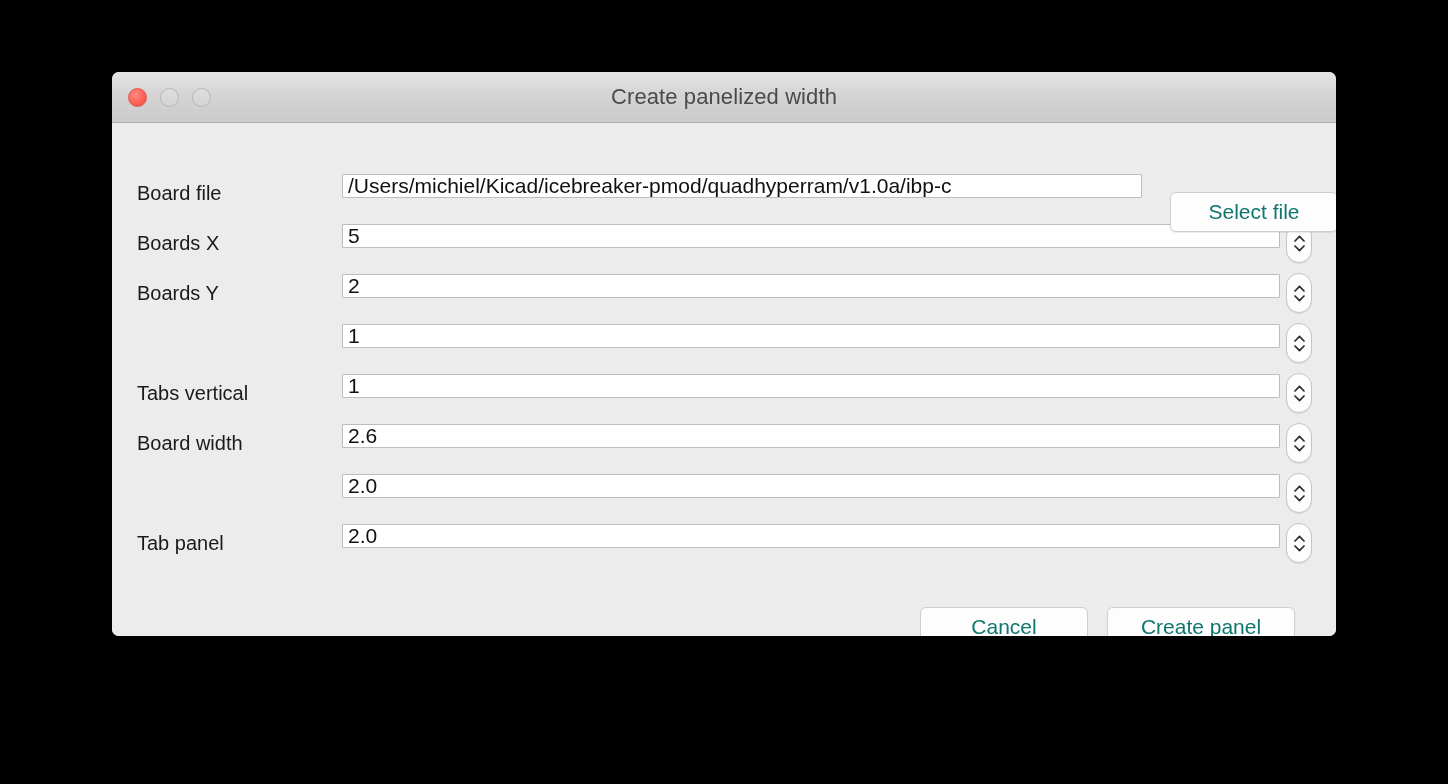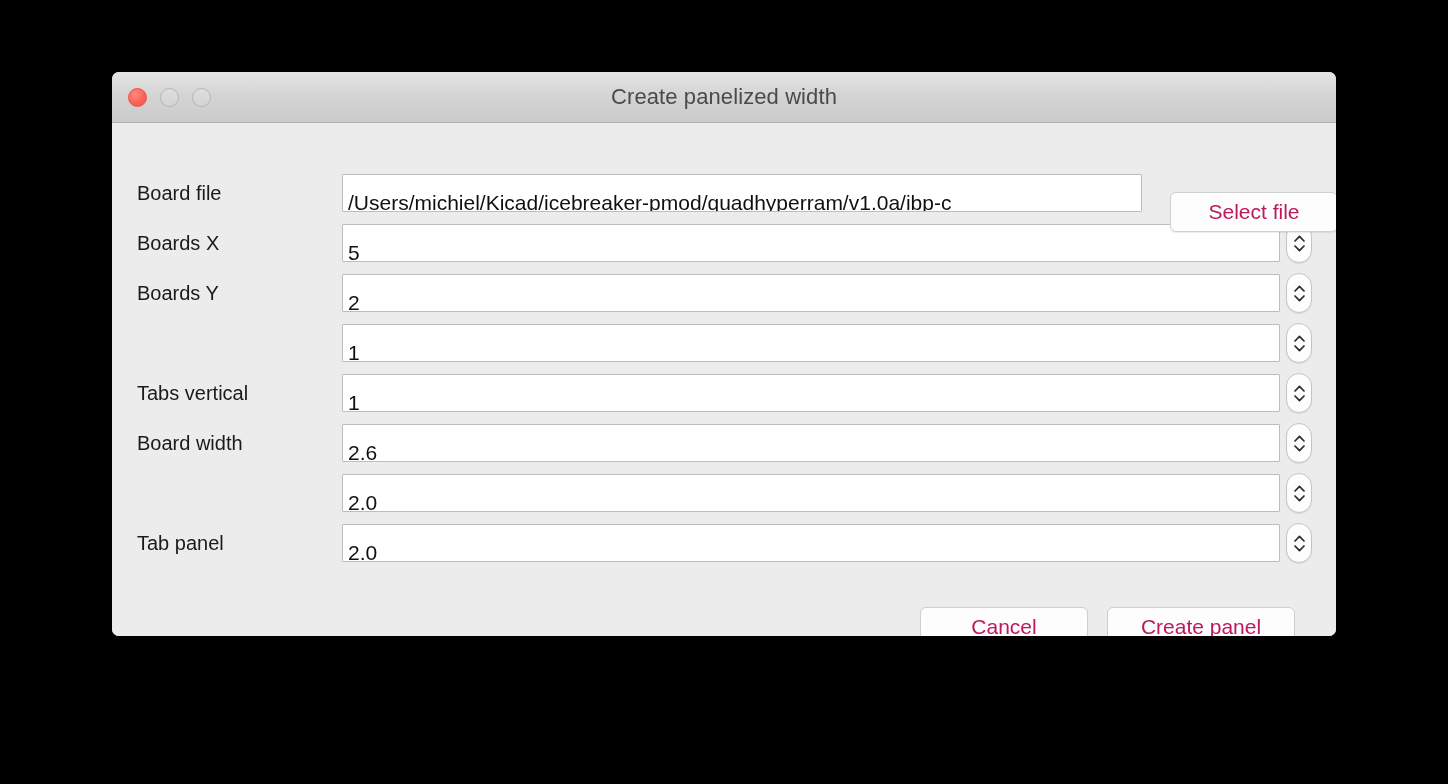--- a/index.html
+++ b/index.html
@@ -90,29 +90,29 @@
     width: 210px;
     font-size: 20px;
     color: #1a1a1a;
     white-space: nowrap;
   }
 
   .text-input {
     position: absolute;
     left: 230px;
     box-sizing: border-box;
-    height: 38px;
+    height: 24px;
     background: #ffffff;
     border: 1px solid #bdbdbd;
     border-radius: 1px;
     font-size: 21px;
     color: #101010;
-    padding: 16px 5px;
-    display: flex;
-    align-items: flex-start;
+    padding: 0 5px;
+    display: flex;
+    align-items: center;
     overflow: hidden;
     white-space: nowrap;
   }
   .text-input .val {
     display: block;
     white-space: nowrap;
     overflow: hidden;
   }
   #board-file-input {
     width: 800px;
@@ -151,21 +151,21 @@
     box-sizing: border-box;
     height: 40px;
     background: #fdfdfd;
     border: 1px solid #cfcfcf;
     border-radius: 6px;
     box-shadow: 0 1px 1px rgba(0,0,0,0.08);
     display: flex;
     align-items: center;
     justify-content: center;
     font-size: 21px;
-    color: #be185d;
+    color: #0f766e;
     cursor: default;
     user-select: none;
   }
   #select-file-button {
     left: 1058px;
     top: 69px;
     width: 168px;
   }
   #cancel-button {
     left: 808px;

